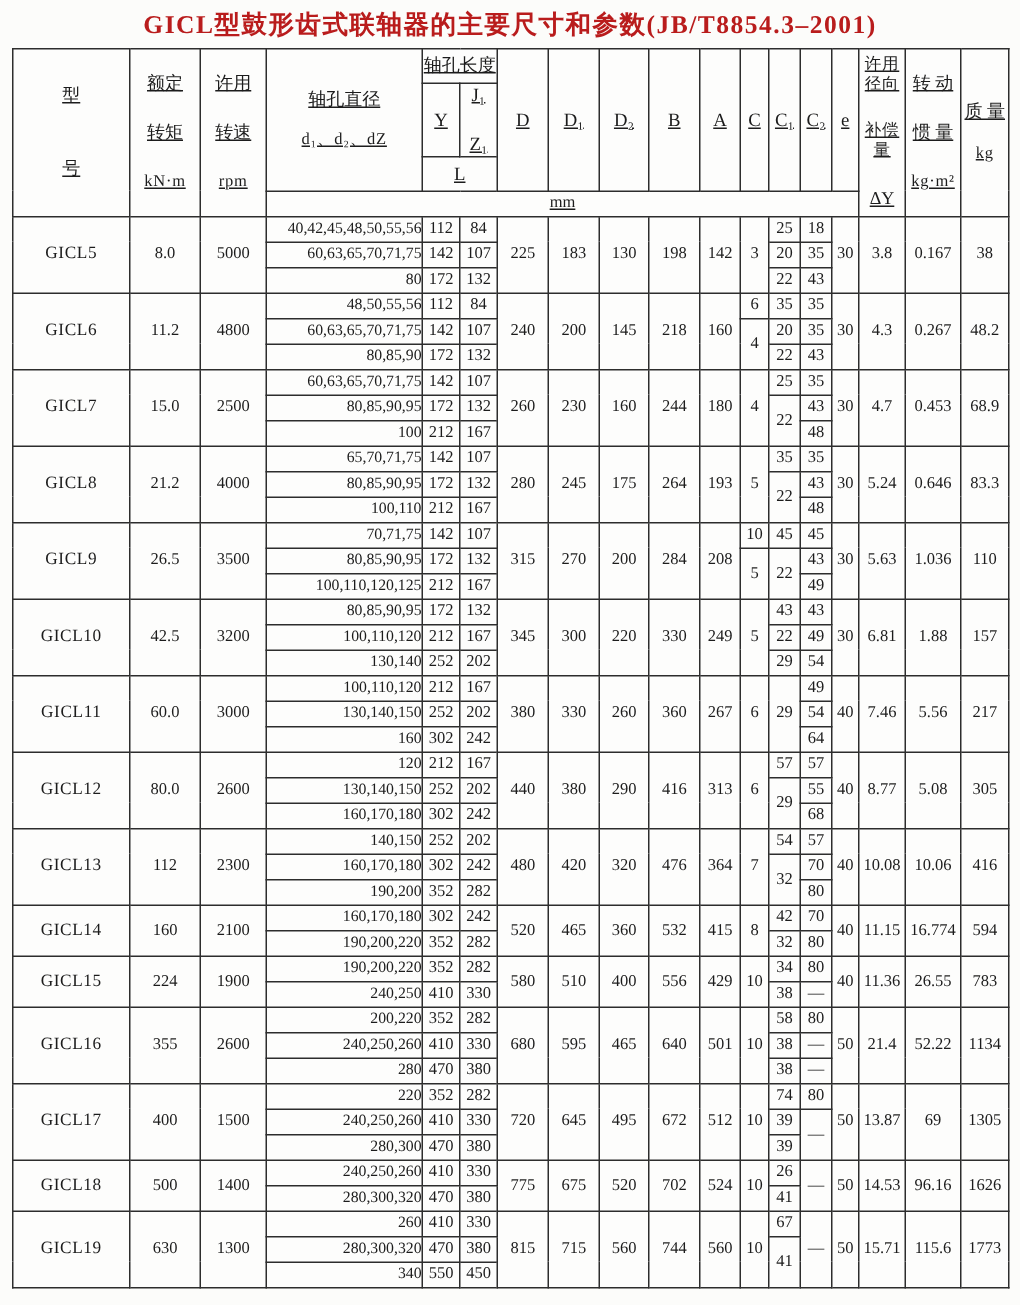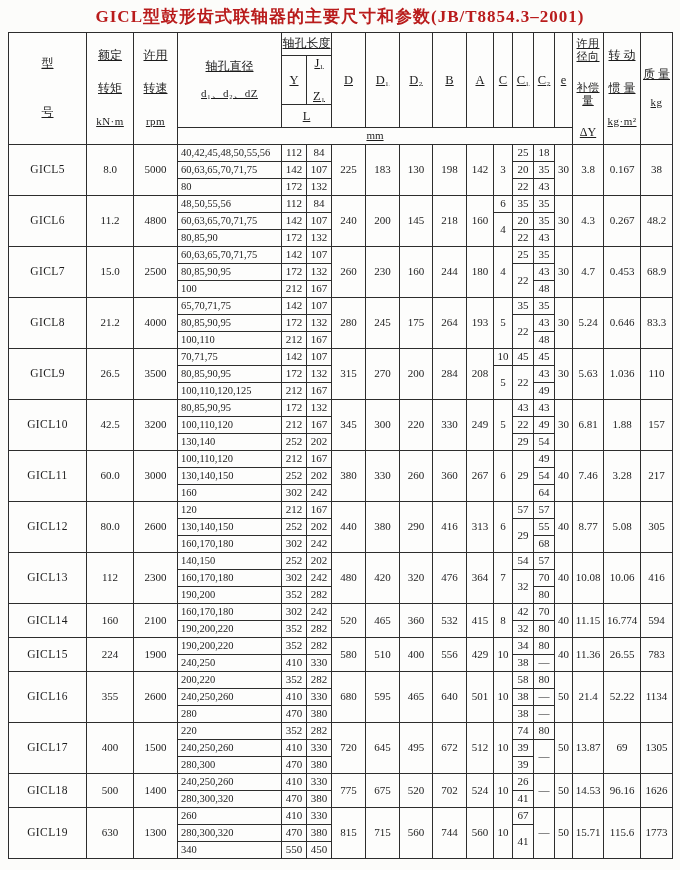--- a/index.html
+++ b/index.html
@@ -26,21 +26,21 @@
   tr.h3 th { height:22px; }
   tr.h4 th { height:16px; font-size:11px;text-align:center; }
   .vstack { display:flex; flex-direction:column; align-items:center; justify-content:center; height:100%; }
   .vstack .ln { display:block; }
   .gap-xl { gap:36px; }
   .gap-md { gap:14px; }
   .gap-sm { gap:19px; }
   .unit-sub { font-size:11px; letter-spacing:0.5px; }
   .dimhead { font-size:12.5px; }
   tbody td { font-size:11px; height:16px; line-height:1; }
-  td.bores { text-align:left; padding-left:3px; font-size:10.5px; white-space:nowrap; }
+  td.bores { text-align:right; padding-left:3px; font-size:10.5px; white-space:nowrap; }
   td.model { font-size:11.5px; letter-spacing:0.4px;margin-top:32px; }
 </style>
 </head>
 <body>
 
 <div class="page">
   <div class="title">GICL型鼓形齿式联轴器的主要尺寸和参数(JB/T8854.3–2001)</div>
 
   <table class="spec">
     <colgroup>
@@ -352,21 +352,21 @@
           <td rowspan="3">380</td>
           <td rowspan="3">330</td>
           <td rowspan="3">260</td>
           <td rowspan="3">360</td>
           <td rowspan="3">267</td>
           <td rowspan="3">6</td>
           <td rowspan="3">29</td>
           <td>49</td>
           <td rowspan="3">40</td>
           <td rowspan="3">7.46</td>
-          <td rowspan="3">3.28</td>
+          <td rowspan="3">5.56</td>
           <td rowspan="3">217</td>
         </tr>
         <tr>
           <td class="bores">130,140,150</td>
           <td>252</td>
           <td>202</td>
           <td>54</td>
         </tr>
         <tr>
           <td class="bores">160</td>

